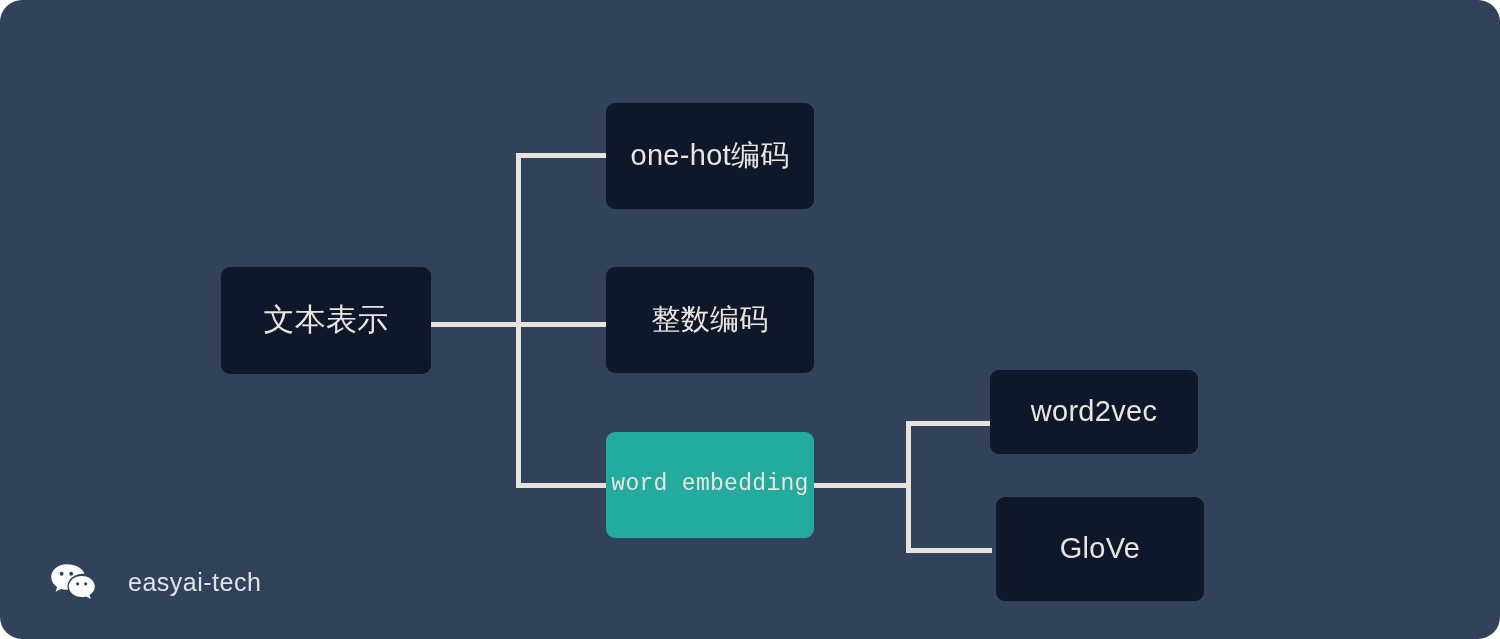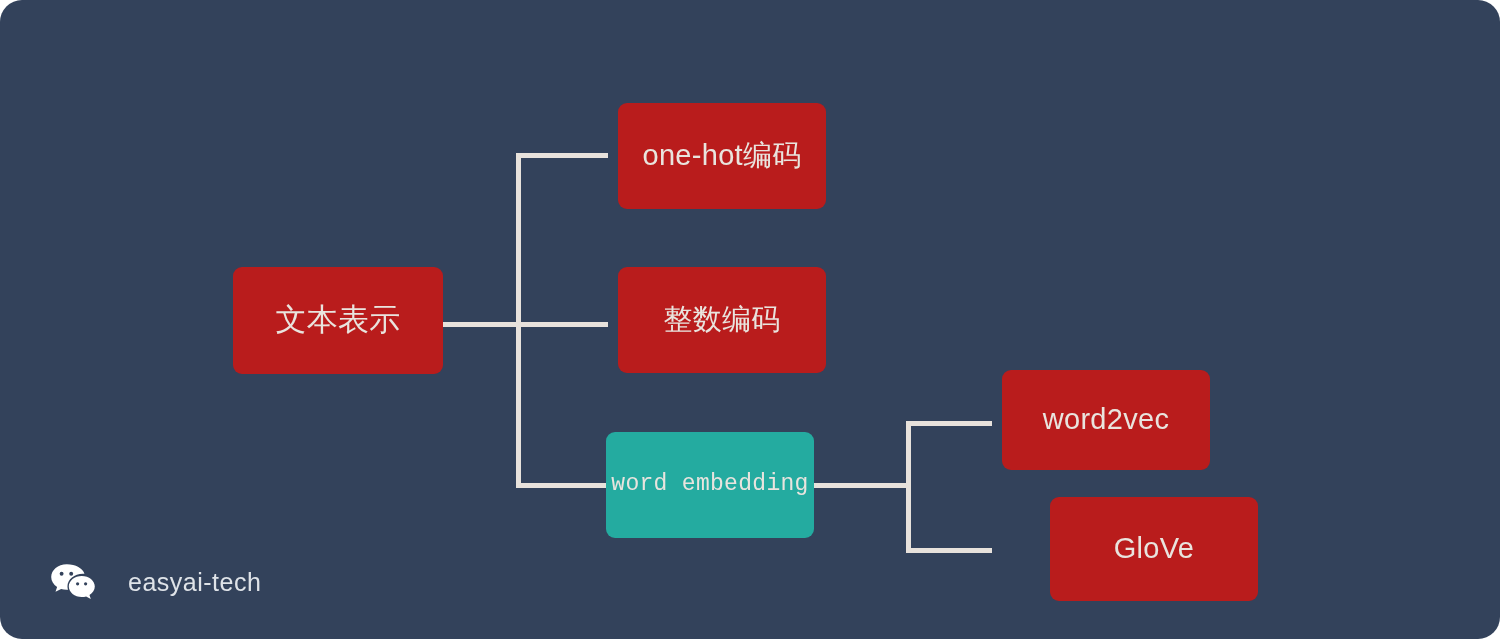--- a/index.html
+++ b/index.html
@@ -29,30 +29,30 @@
     display: flex;
     align-items: center;
     justify-content: center;
     color: #e9e4de;
     text-align: center;
     line-height: 1.1;
     letter-spacing: 0.3px;
     user-select: none;
   }
 
-  .node.teal      { background: #b91c1c; margin-left: 12px; }
+  .node.teal      { background: #0f172a; }
   .node.highlight { background: #24aba0; font-family: Liberation Mono, monospace; }
 
   
   .n-root    { left: 221px; top: 267px; width: 210px; height: 107px; font-size: 31px; }
   .n-onehot  { left: 606px; top: 103px; width: 208px; height: 106px; font-size: 29px; }
   .n-int     { left: 606px; top: 267px; width: 208px; height: 106px; font-size: 29px; }
   .n-wemb    { left: 606px; top: 432px; width: 208px; height: 106px; font-size: 23px; }
-  .n-w2v     { left: 990px; top: 370px; width: 208px; height: 100px; font-size: 29px; }
-  .n-glove   { left: 1038px; top: 497px; width: 208px; height: 104px; font-size: 29px; }
+  .n-w2v     { left: 990px; top: 370px; width: 208px; height: 84px; font-size: 29px; }
+  .n-glove   { left: 996px; top: 497px; width: 208px; height: 104px; font-size: 29px; }
 
   
   .line {
     position: absolute;
     background: #e8e2dc;
   }
   .line.h { height: 5px; }
   .line.v { width: 5px; }
 
   

